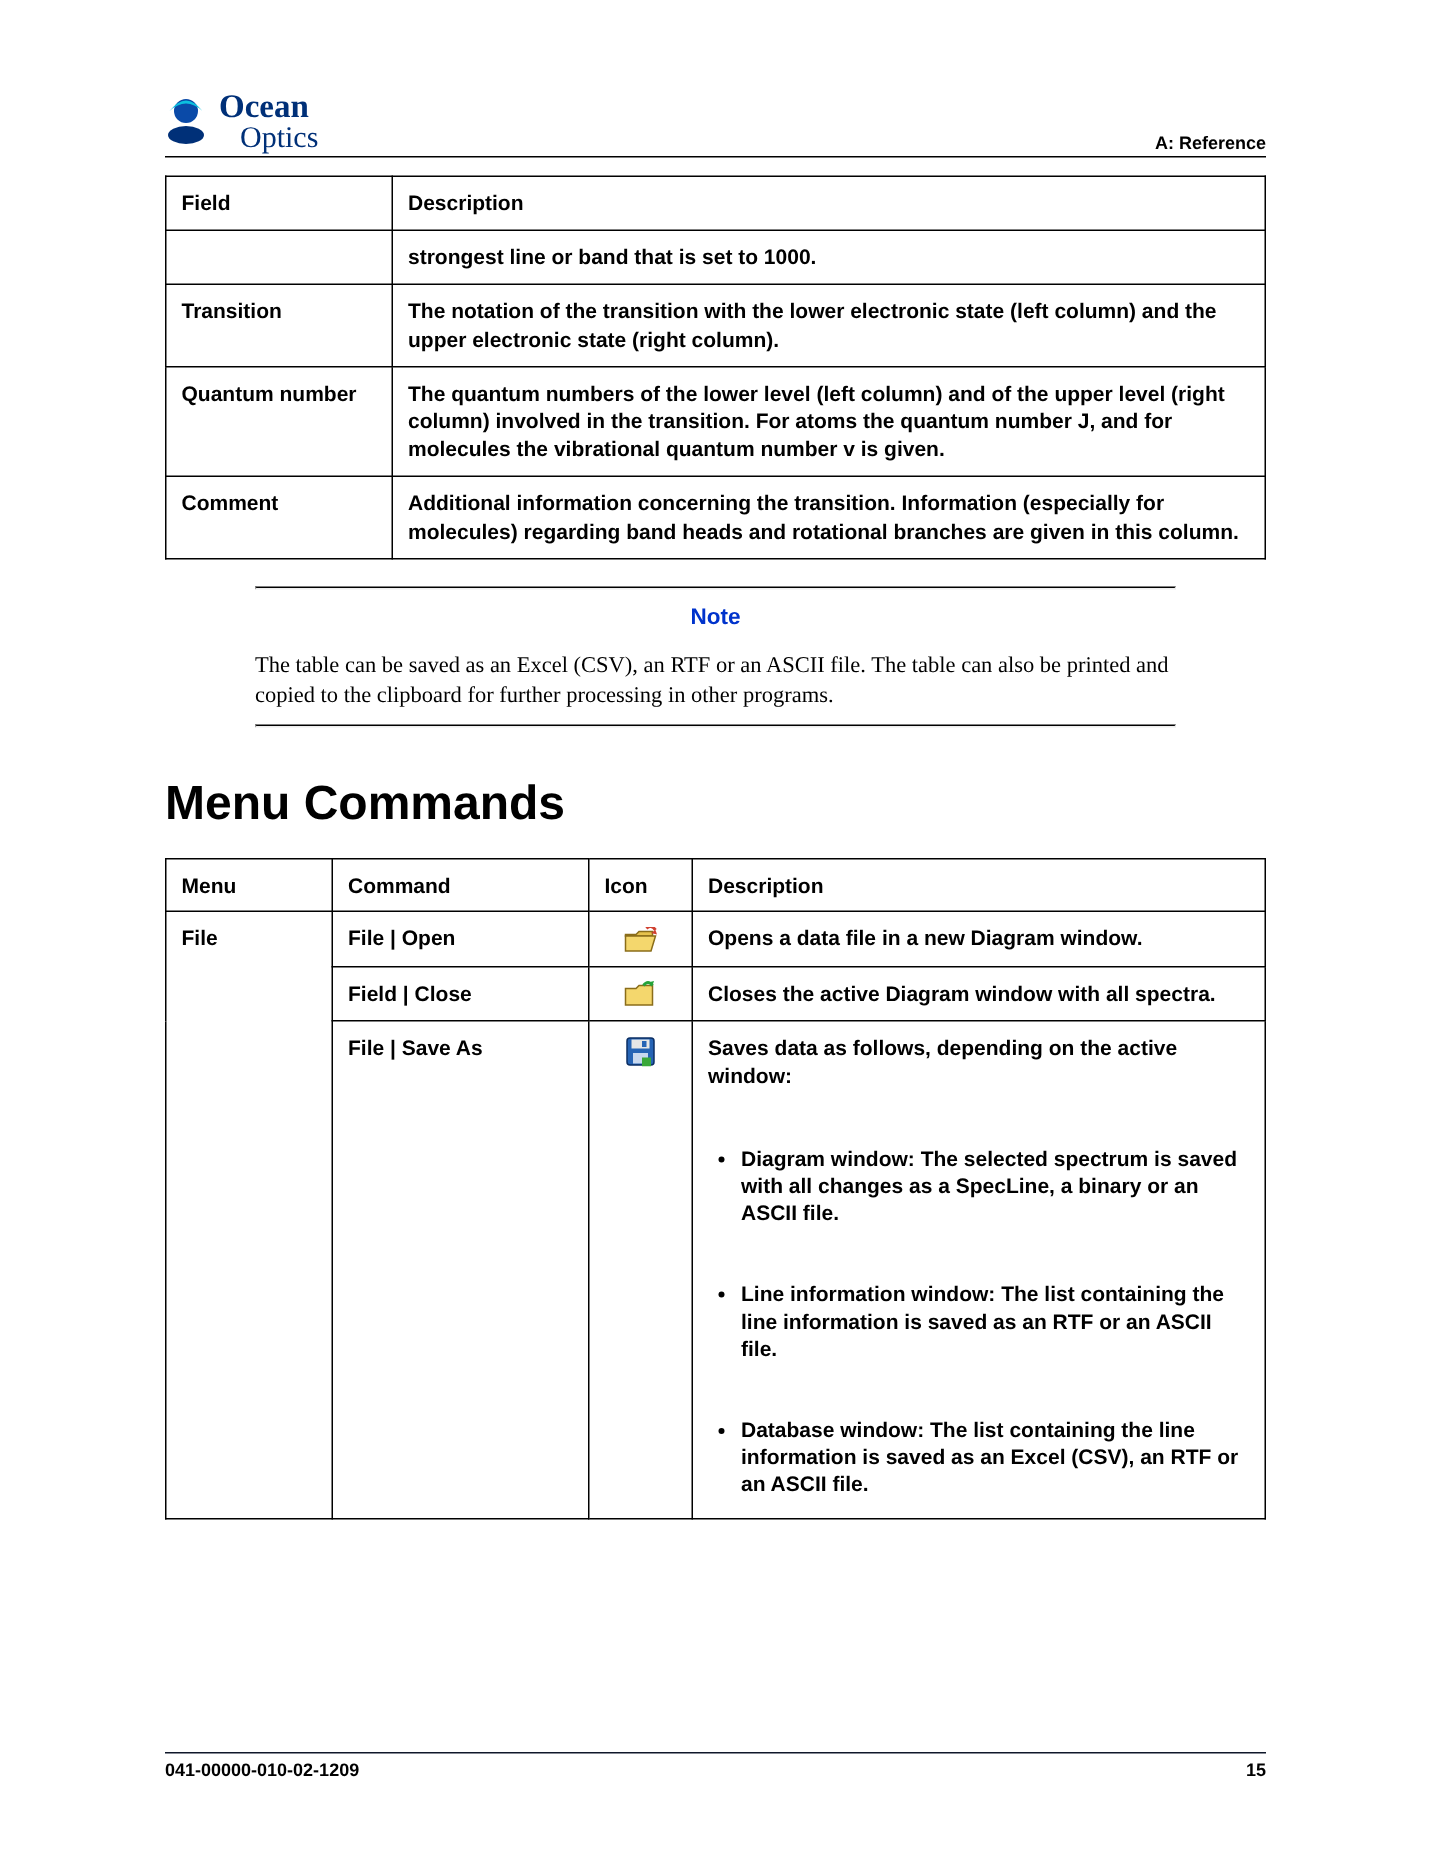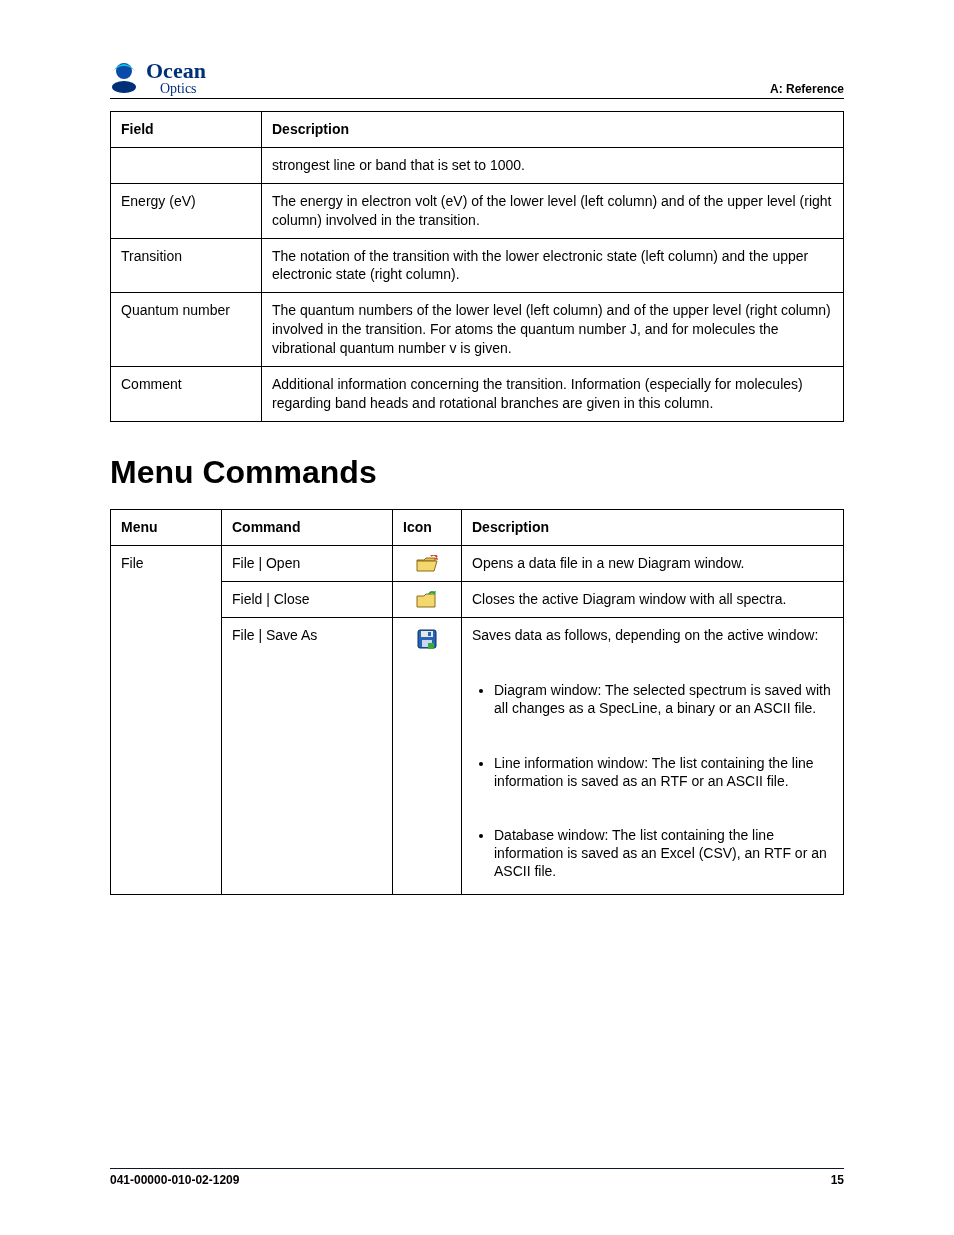--- a/index.html
+++ b/index.html
@@ -31,21 +31,21 @@
   }
   .logo-text-top {
     font-family: Georgia, 'Times New Roman', serif;
     font-size: 22px;
     font-weight: bold;
     color: #003078;
     line-height: 1;
   }
   .logo-text-bottom {
     font-family: Georgia, 'Times New Roman', serif;
-    font-size: 14px;
+    font-size: 20px;
     color: #003078;
     line-height: 1;
     margin-left: 14px;
   }
   .header-ref {
     font-size: 12px;
     font-weight: bold;
     font-family: Arial, Helvetica, sans-serif;
     text-align: right;
   }
@@ -54,20 +54,21 @@
     border-collapse: collapse;
     font-size: 14px;
   }
   table.content-table th,
   table.content-table td {
     border: 1px solid #000;
     padding: 8px 10px;
     text-align: left;
     vertical-align: top;
     line-height: 1.35;
+    font-weight: bold;
   }
   table.content-table th {
     font-weight: bold;
     font-family: Arial, Helvetica, sans-serif;
   }
   .note-block {
     margin: 18px 60px 0 60px;
   }
   .note-rule {
     border-top: 1px solid #000;
@@ -150,38 +151,40 @@
         <th style="width:130px">Field</th>
         <th>Description</th>
       </tr>
     </thead>
     <tbody>
       <tr>
         <td></td>
         <td>strongest line or band that is set to 1000.</td>
       </tr>
       <tr>
-        <td>Energy (eV)</td>
-        <td>The energy in electron volt (eV) of the lower level (left column) and of the upper level (right column) involved in the transition.</td>
-      </tr>
-      <tr>
         <td>Transition</td>
         <td>The notation of the transition with the lower electronic state (left column) and the upper electronic state (right column).</td>
       </tr>
       <tr>
         <td>Quantum number</td>
         <td>The quantum numbers of the lower level (left column) and of the upper level (right column) involved in the transition. For atoms the quantum number J, and for molecules the vibrational quantum number v is given.</td>
       </tr>
       <tr>
         <td>Comment</td>
         <td>Additional information concerning the transition. Information (especially for molecules) regarding band heads and rotational branches are given in this column.</td>
       </tr>
     </tbody>
   </table>
 
+  <div class="note-block">
+    <hr class="note-rule">
+    <div class="note-title">Note</div>
+    <p class="note-body">The table can be saved as an Excel (CSV), an RTF or an ASCII file. The table can also be printed and copied to the clipboard for further processing in other programs.</p>
+    <hr class="note-rule">
+  </div>
 
   <h1 class="section-heading">Menu Commands</h1>
 
   <table class="content-table menu-table">
     <thead>
       <tr>
         <th class="menu-cell">Menu</th>
         <th class="command-cell">Command</th>
         <th class="icon-cell">Icon</th>
         <th>Description</th>

